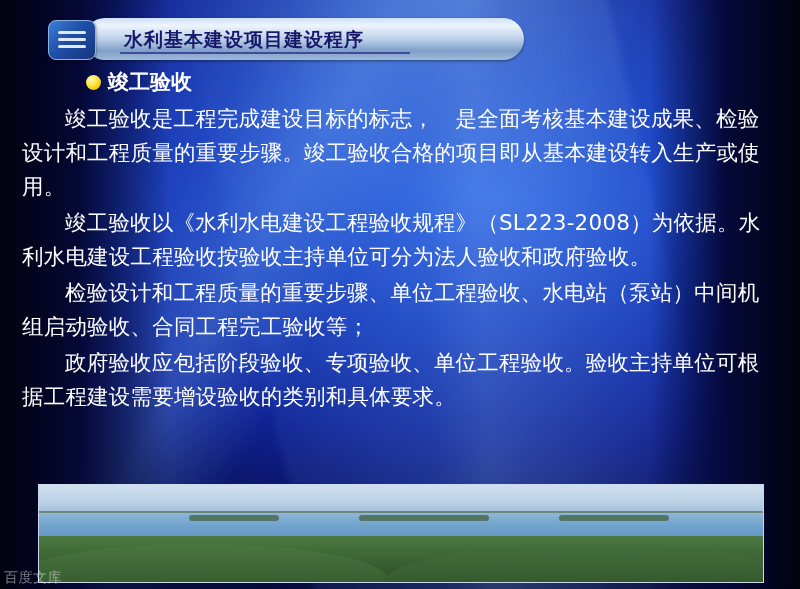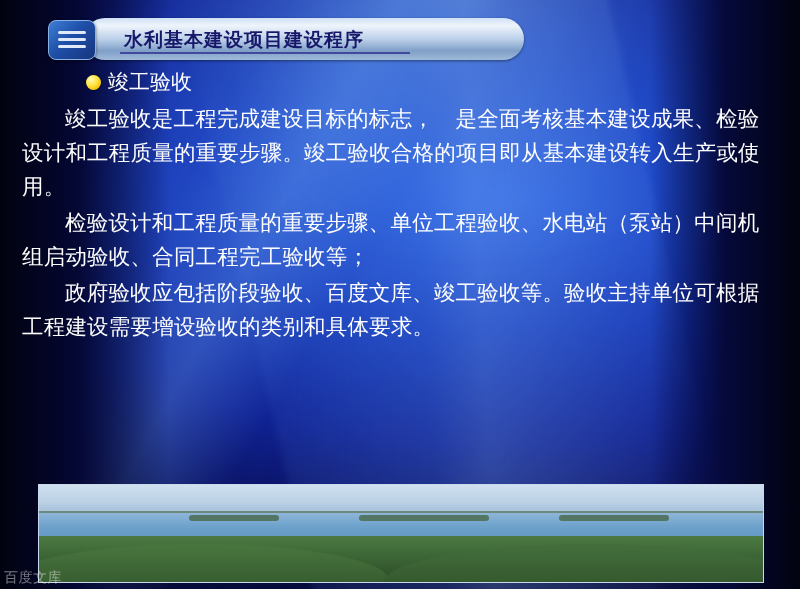--- a/index.html
+++ b/index.html
@@ -134,21 +134,21 @@
   .bullet-dot {
     width: 15px;
     height: 15px;
     border-radius: 50%;
     background: radial-gradient(circle at 34% 30%, #fff9b0 0%, #ffe64d 40%, #f5c400 75%, #c99700 100%);
     margin-right: 7px;
     box-shadow: 0 0 2px rgba(0,0,0,.5);
   }
   .bullet-text {
     font-size: 21px;
-    font-weight: normal;
+    font-weight: bold;
     color: #ffffff;
     font-family: "DejaVu Sans", "Liberation Sans", sans-serif;
   }
 
   
   .body {
     position: absolute;
     left: 22px;
     top: 102px;
     width: 760px;
@@ -261,22 +261,23 @@
     <div class="title-text">水利基本建设项目建设程序</div>
   </div>
 
   <div class="bullet-row">
     <span class="bullet-dot"></span>
     <span class="bullet-text">竣工验收</span>
   </div>
 
   <div class="body">
     <p class="para">竣工验收是工程完成建设目标的标志，　是全面考核基本建设成果、检验设计和工程质量的重要步骤。竣工验收合格的项目即从基本建设转入生产或使用。</p>
+    <p class="para">竣工验收以《水利水电建设工程验收规程》（SL223-2008）为依据。水利水电建设工程验收按验收主持单位可分为法人验收和政府验收。</p>
     <p class="para">检验设计和工程质量的重要步骤、单位工程验收、水电站（泵站）中间机组启动验收、合同工程完工验收等；</p>
-    <p class="para">政府验收应包括阶段验收、百度文库、竣工验收等。验收主持单位可根据工程建设需要增设验收的类别和具体要求。</p>
+    <p class="para">政府验收应包括阶段验收、专项验收、单位工程验收。验收主持单位可根据工程建设需要增设验收的类别和具体要求。</p>
   </div>
 
   <div class="photo">
     <div class="ph-sky"></div>
     <div class="ph-far"></div>
     <div class="ph-water"></div>
     <div class="ph-isl" style="left:150px;width:90px;"></div>
     <div class="ph-isl" style="left:320px;width:130px;"></div>
     <div class="ph-isl" style="left:520px;width:110px;"></div>
     <div class="ph-shore"></div>

